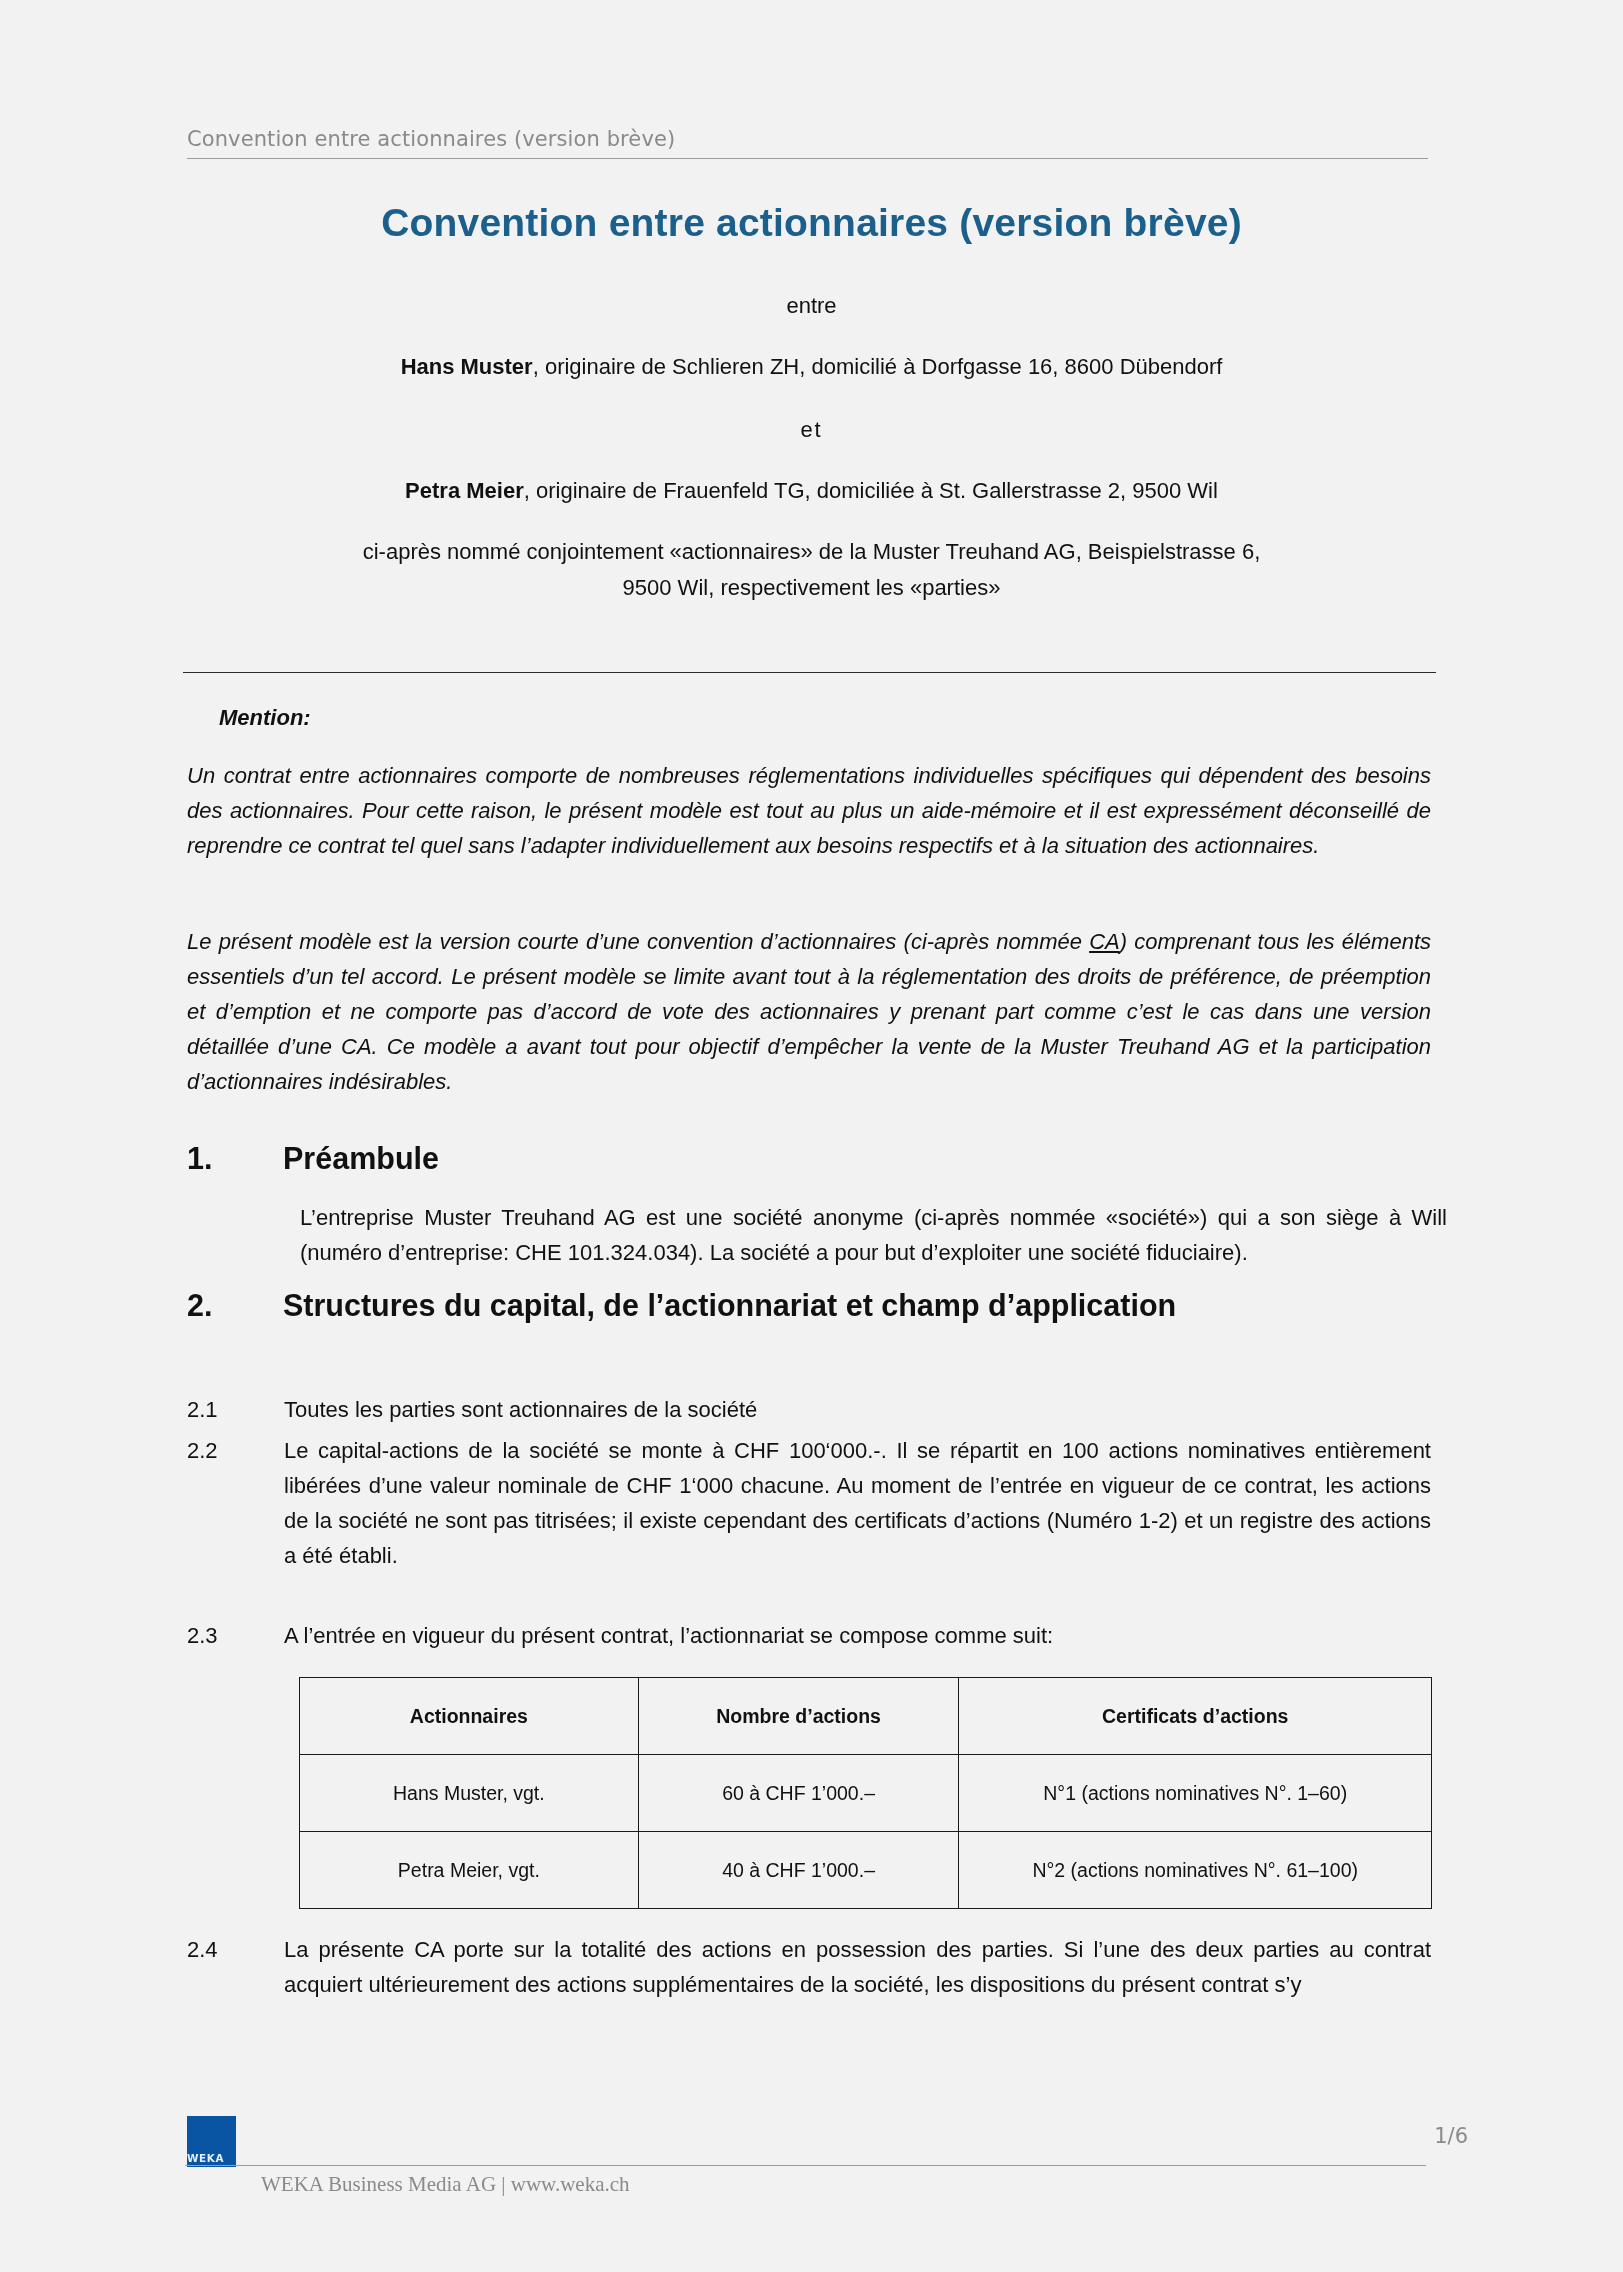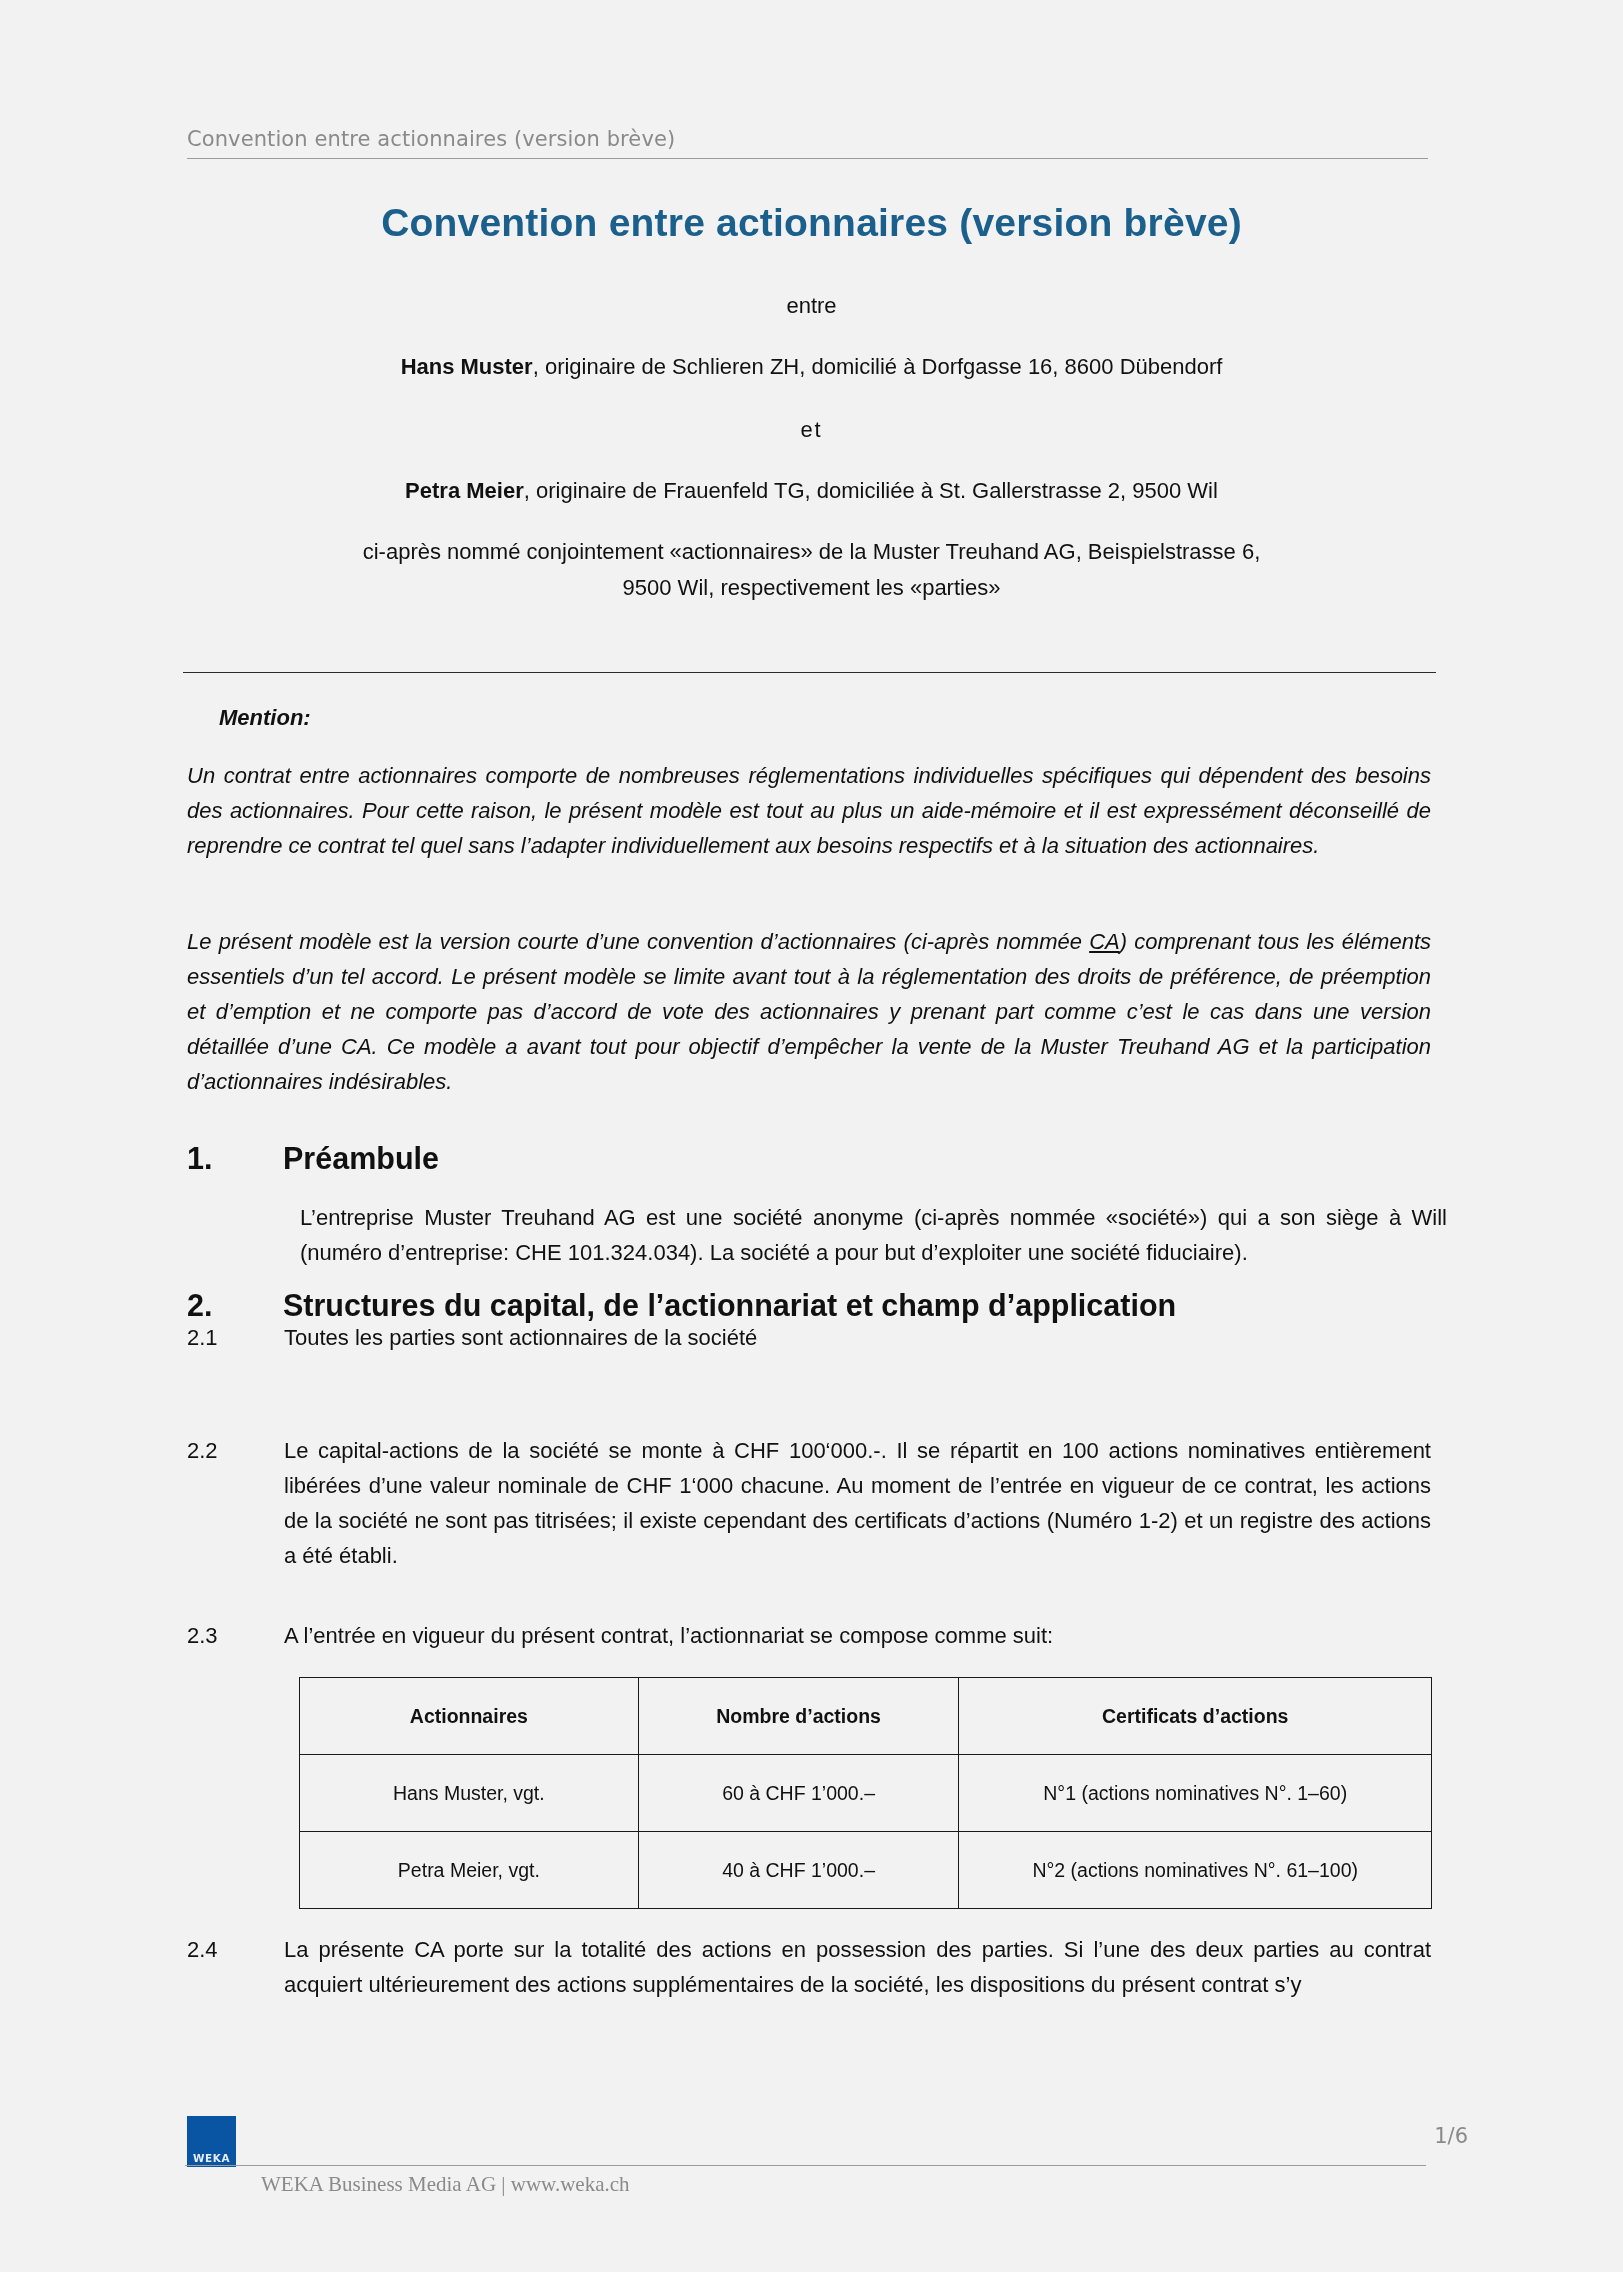--- a/index.html
+++ b/index.html
@@ -133,21 +133,21 @@
   .footer-logo {
     position: absolute;
     left: 187px; top: 2116px;
     width: 49px; height: 51px;
     background: #0955a3;
   }
   .footer-logo span {
     position: absolute;
     left: 0; bottom: 3.2px;
     width: 49px;
-    text-align: center;
+    text-align: left;
     font-size: 10.4px;
     font-weight: bold;
     color: #e6eef8;
     letter-spacing: 0.6px;
     font-family: "DejaVu Sans", sans-serif;
   }
   .footer-text {
     position: absolute;
     left: 261px; top: 2122px;
     font-family: Liberation Serif, serif;
@@ -209,21 +209,21 @@
 
   <div class="h1" style="top:1141px;">
     <span class="num">1.</span><span>Préambule</span>
   </div>
   <div class="sec-body" style="top:1200px;">L’entreprise Muster Treuhand AG est une société anonyme (ci-après nommée «société») qui a son siège à Will (numéro d’entreprise: CHE 101.324.034). La société a pour but d’exploiter une société fiduciaire).</div>
 
   <div class="h1" style="top:1288px;">
     <span class="num">2.</span><span>Structures du capital, de l’actionnariat et champ d’application</span>
   </div>
 
-  <div class="num-item" style="top:1320px;">
+  <div class="num-item" style="top:1392px;">
     <span class="n">2.1</span>
     <span class="t">Toutes les parties sont actionnaires de la société</span>
   </div>
 
   <div class="num-item" style="top:1433px;">
     <span class="n">2.2</span>
     <span class="t">Le capital-actions de la société se monte à CHF 100‘000.-. Il se répartit en 100 actions nominatives entièrement libérées d’une valeur nominale de CHF 1‘000 chacune. Au moment de l’entrée en vigueur de ce contrat, les actions de la société ne sont pas titrisées; il existe cependant des certificats d’actions (Numéro 1-2) et un registre des actions a été établi.</span>
   </div>
 
   <div class="num-item" style="top:1618px;">

